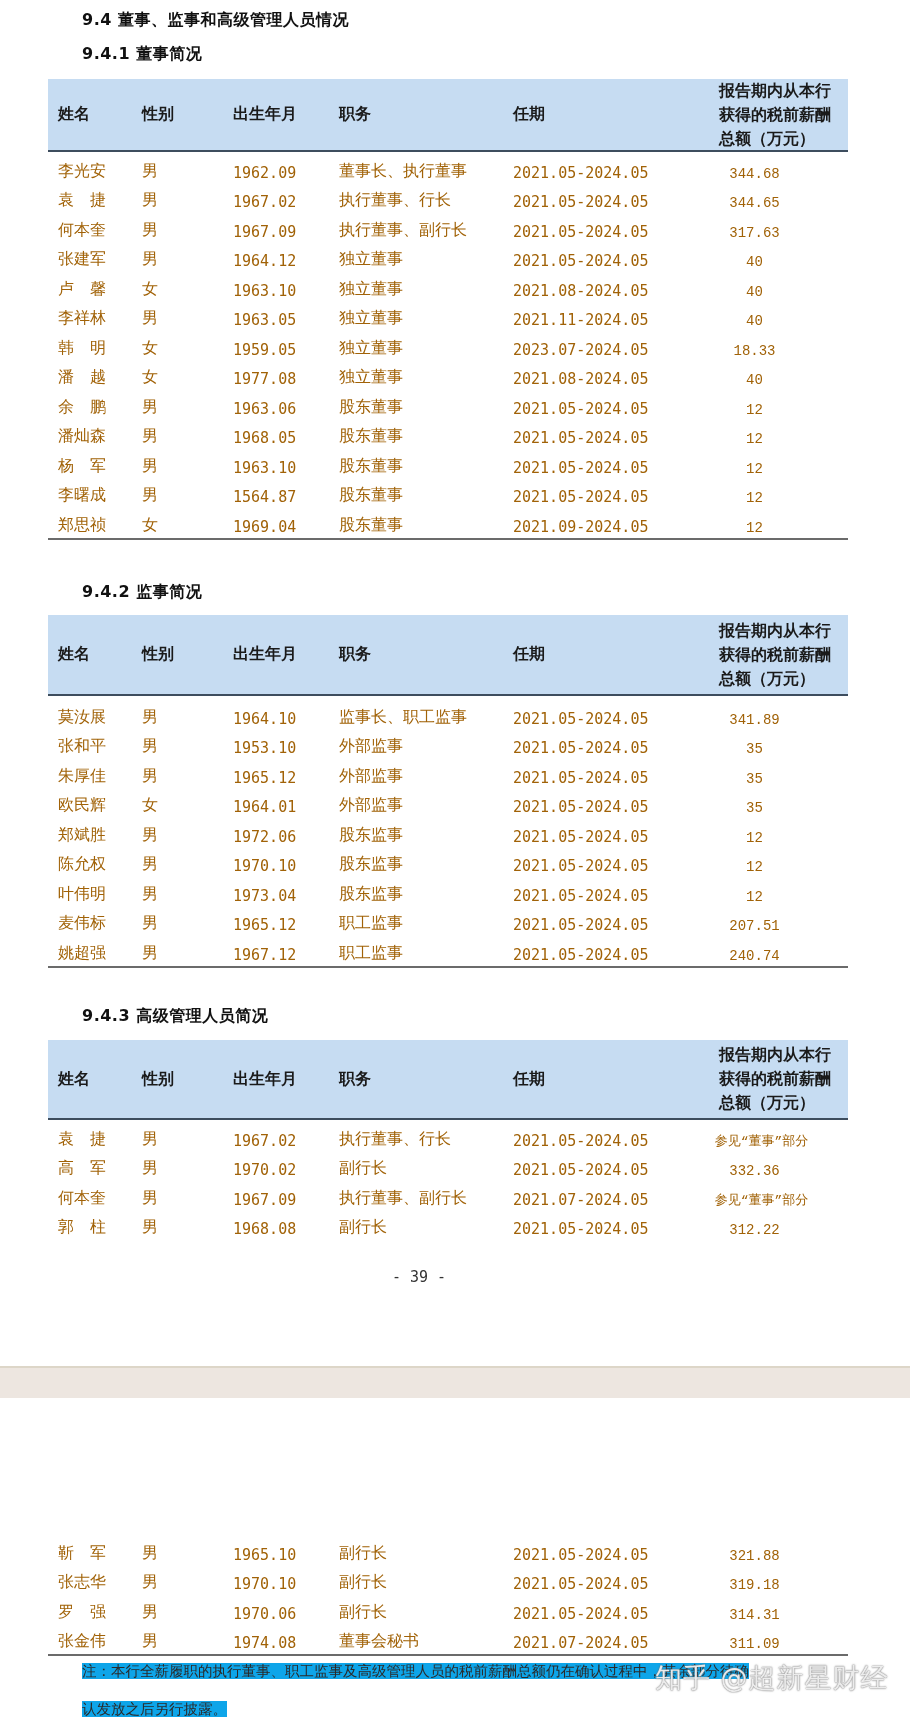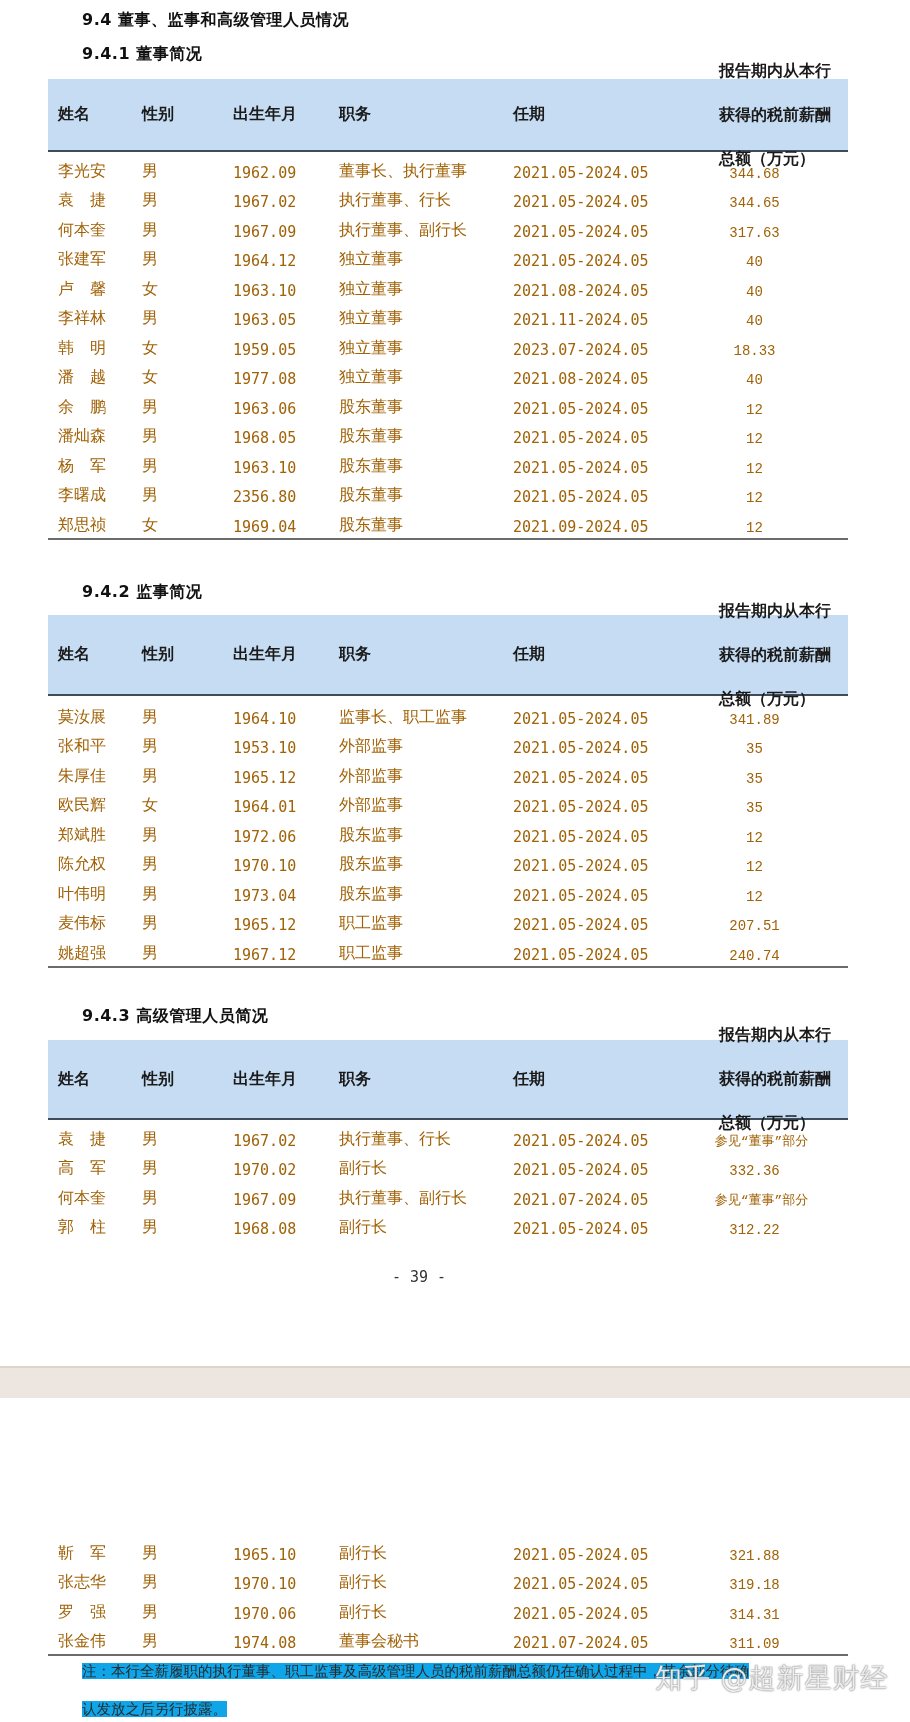--- a/index.html
+++ b/index.html
@@ -3,21 +3,21 @@
 <meta charset="utf-8">
 <style>
   * { box-sizing: border-box; margin: 0; padding: 0; }
   html, body { width: 910px; height: 1722px; background: #ffffff; overflow: hidden; }
   body { position: relative; font-family: "DejaVu Serif", "Liberation Serif", serif; color: #2b2b2b; }
 
   .h-section { position: absolute; left: 82px; font-family: "DejaVu Sans", "Liberation Sans", sans-serif; font-weight: bold; font-size: 16px; color: #111; letter-spacing: 0.5px; }
 
   .tbl { position: absolute; left: 48px; width: 800px; }
   .thead { background: #c6dcf2; border-bottom: 2px solid #3d4d5e; display: flex; align-items: center; font-family: "DejaVu Sans", "Liberation Sans", sans-serif; font-weight: bold; font-size: 16px; color: #1a1a1a; }
-  .thead .c { display: flex; align-items: center; gap: 20px; }
+  .thead .c { display: flex; align-items: center; }
   .thead .c-pay { flex-direction: column; align-items: flex-start; line-height: 24px; }
   .row { display: flex; align-items: flex-end; font-size: 16px; color: #a16207; height: 29.5px; }
   .c { flex: none; }
   .c-name { width: 94px; padding-left: 10px; letter-spacing: 0px; }
   .c-gender { width: 91px; }
   .c-birth { width: 106px; font-family: "DejaVu Sans Mono", "Liberation Mono", monospace; font-size: 15px; }
   .c-role { width: 174px; }
   .c-term { width: 162px; font-family: "DejaVu Sans Mono", "Liberation Mono", monospace; font-size: 15px; }
   .c-pay { width: 173px; text-align: center; padding-right: 14px; font-family: Liberation Mono, monospace; font-size: 14px; }
   .c-pay.cn { font-family: Liberation Mono, monospace; font-size: 13px; padding-right: 0; margin-top: 28px; }
@@ -136,21 +136,21 @@
         <span class="c c-name">杨　军</span>
         <span class="c c-gender">男</span>
         <span class="c c-birth">1963.10</span>
         <span class="c c-role">股东董事</span>
         <span class="c c-term">2021.05-2024.05</span>
         <span class="c c-pay">12</span>
       </div>
       <div class="row">
         <span class="c c-name">李曙成</span>
         <span class="c c-gender">男</span>
-        <span class="c c-birth">2356.80</span>
+        <span class="c c-birth">1564.87</span>
         <span class="c c-role">股东董事</span>
         <span class="c c-term">2021.05-2024.05</span>
         <span class="c c-pay">12</span>
       </div>
       <div class="row">
         <span class="c c-name">郑思祯</span>
         <span class="c c-gender">女</span>
         <span class="c c-birth">1969.04</span>
         <span class="c c-role">股东董事</span>
         <span class="c c-term">2021.09-2024.05</span>

